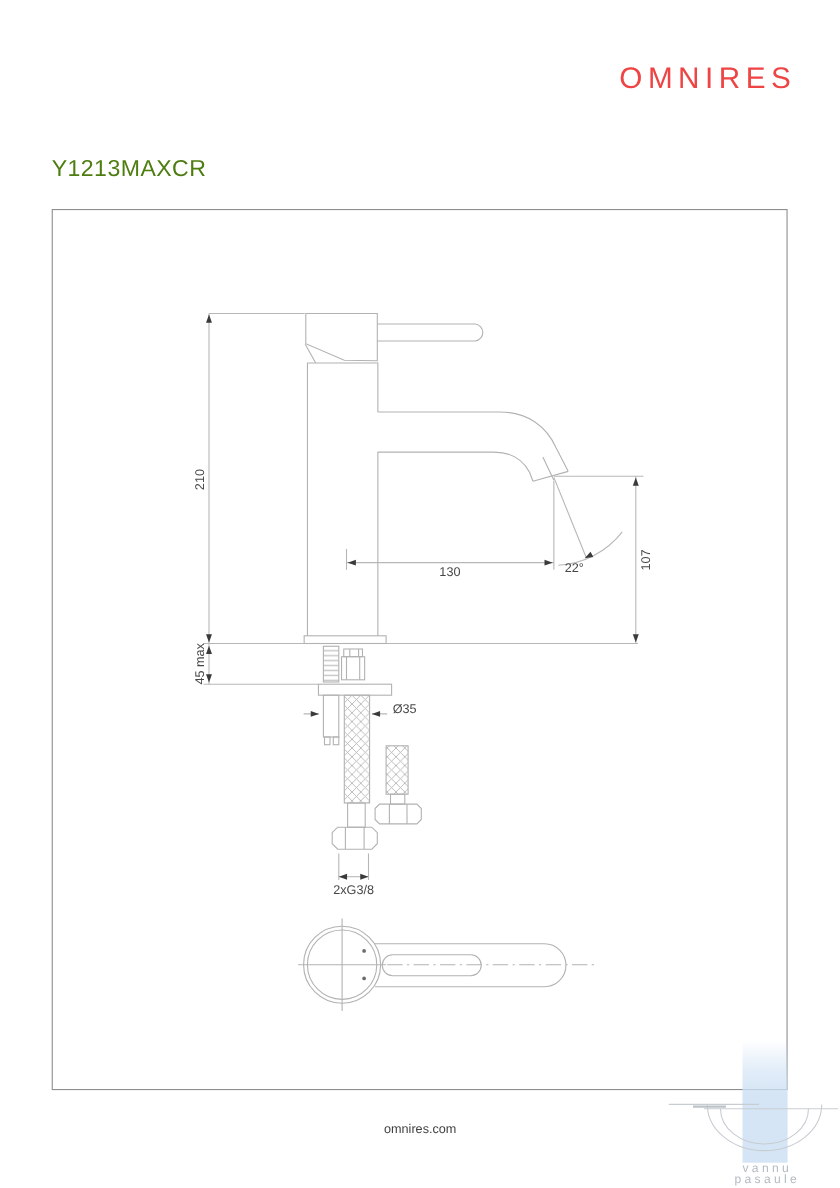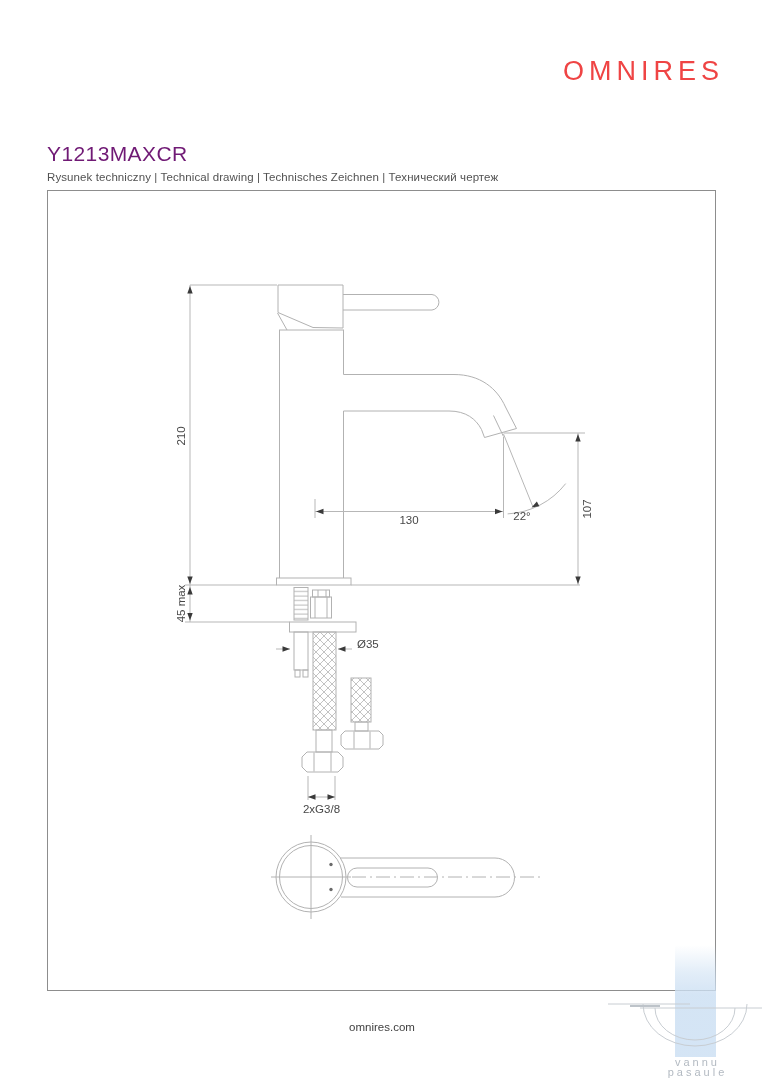--- a/index.html
+++ b/index.html
@@ -5,21 +5,21 @@
   html,body{margin:0;padding:0;}
   body{
     width:764px;height:1080px;position:relative;background:#ffffff;
     font-family:"Liberation Sans", sans-serif;overflow:hidden;
   }
   .logo{
     position:absolute;top:36px;right:40px;
     font-size:27px;letter-spacing:5px;color:#ef4444;font-weight:400;margin-top:20px;
   }
   .title-block{position:absolute;left:47px;top:142px;}
-  .product-code{font-size:21px;color:#701a75;letter-spacing:0.4px;}
+  .product-code{font-size:21px;color:#4d7c0f;letter-spacing:0.4px;}
   .subtitle{font-size:11.5px;color:#525252;margin-top:5px;letter-spacing:0.1px;}
   .frame{
     position:absolute;left:47px;top:190px;width:667px;height:799px;
     border:1px solid #8d8d8d;z-index:0;
   }
   .drawing-svg{position:absolute;left:47px;top:190px;z-index:1;}
   .footer{
     position:absolute;left:0;top:1021px;width:764px;text-align:center;
     font-size:11.5px;color:#3f3f3f;z-index:1;
   }
@@ -36,21 +36,20 @@
     text-transform:lowercase;
   }
 </style>
 </head>
 <body>
 
 <div class="logo">OMNIRES</div>
 
 <div class="title-block">
   <div class="product-code">Y1213MAXCR</div>
-  <div class="subtitle">Rysunek techniczny | Technical drawing | Technisches Zeichnen | Технический чертеж</div>
 </div>
 
 <div class="frame"></div>
 
 <svg class="drawing-svg" width="669" height="801" viewBox="47 190 669 801">
   <defs>
     <pattern id="braid" width="8" height="8" patternUnits="userSpaceOnUse">
       <path d="M0,8 L8,0 M0,0 L8,8" stroke="#b4b4b4" stroke-width="0.8" fill="none"></path>
     </pattern>
     <pattern id="threads" width="14" height="4.5" patternUnits="userSpaceOnUse">

